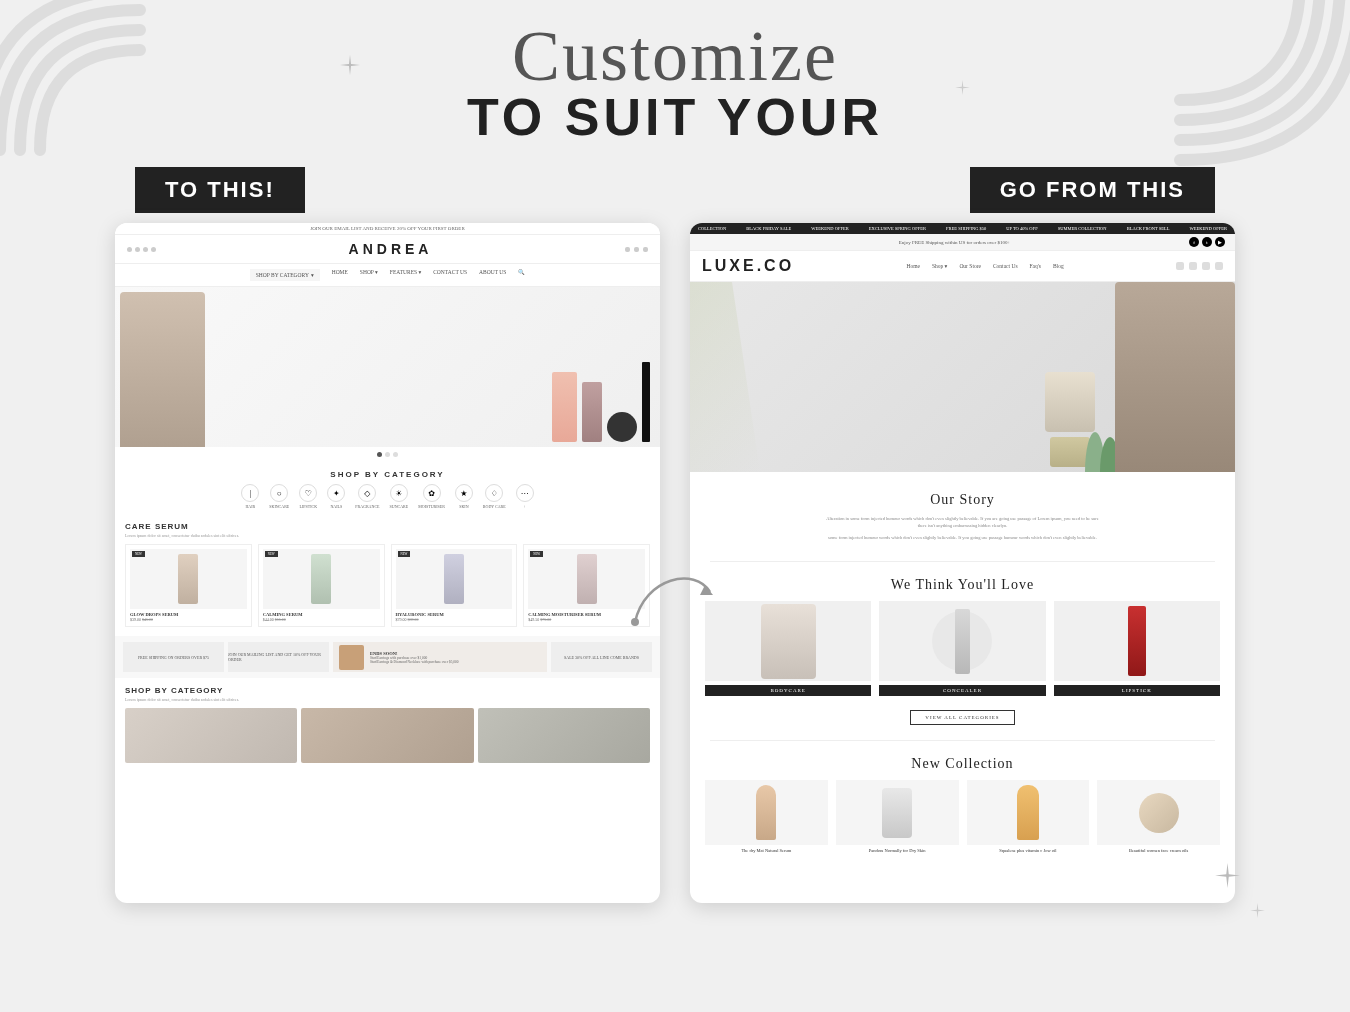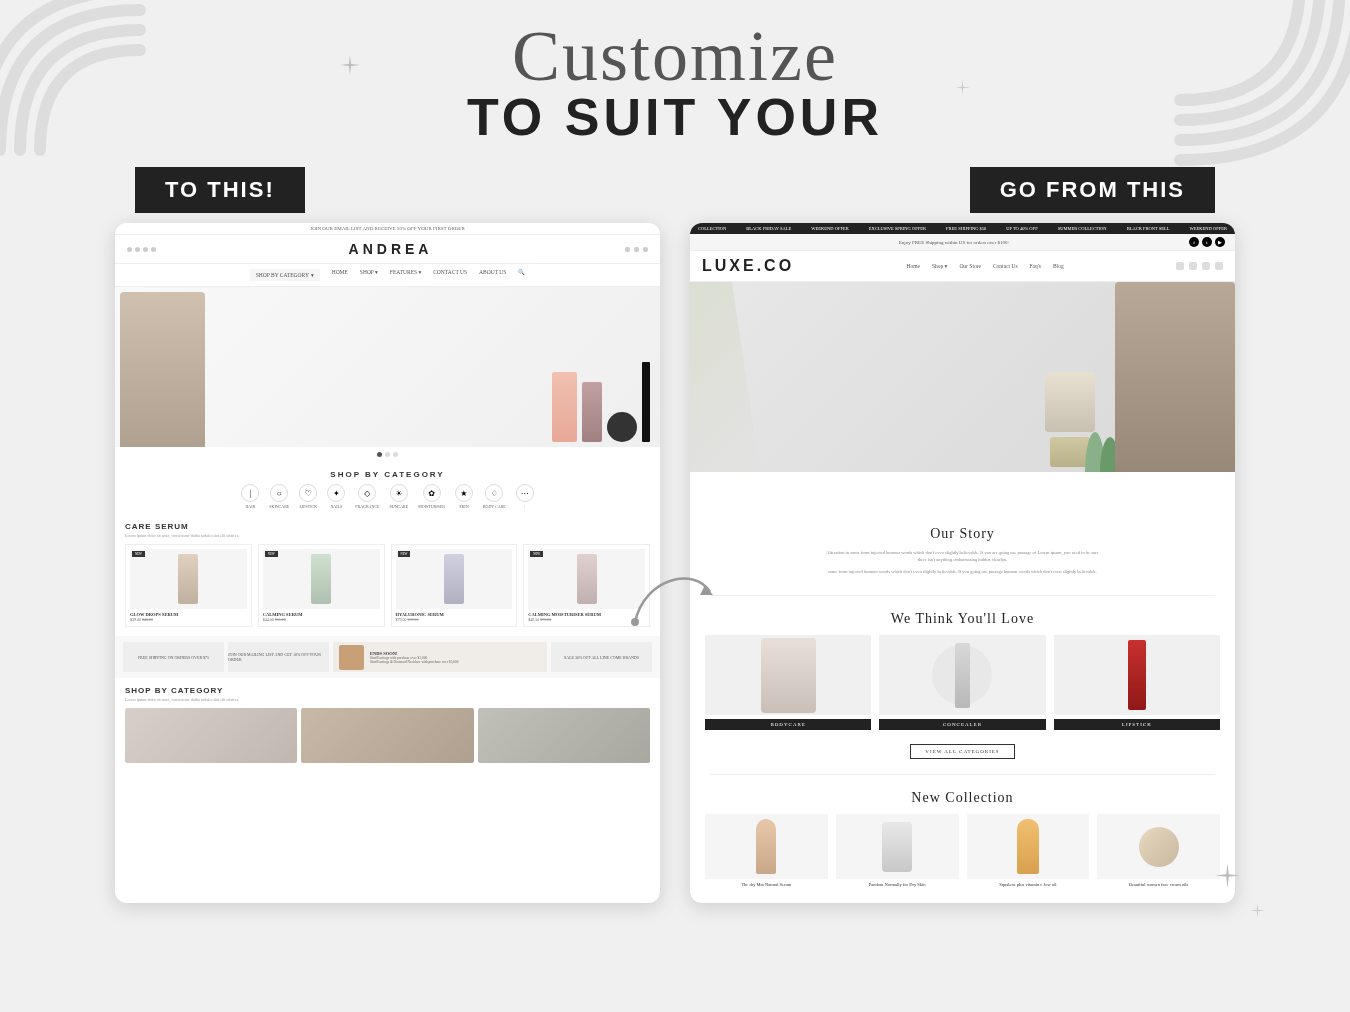--- a/index.html
+++ b/index.html
@@ -461,21 +461,20 @@
       color: #fff;
       font-size: 5px;
       padding: 4px 10px;
       display: inline-block;
       letter-spacing: 1px;
     }
 
     .luxe-our-story {
       padding: 20px 30px 15px;
       text-align: center;
-      margin-top: 34px;
     }
 
     .luxe-section-title {
       font-family: Georgia, serif;
       font-size: 14px;
       font-weight: 400;
       color: #222;
       margin-bottom: 8px;
       letter-spacing: 1px;
     }

